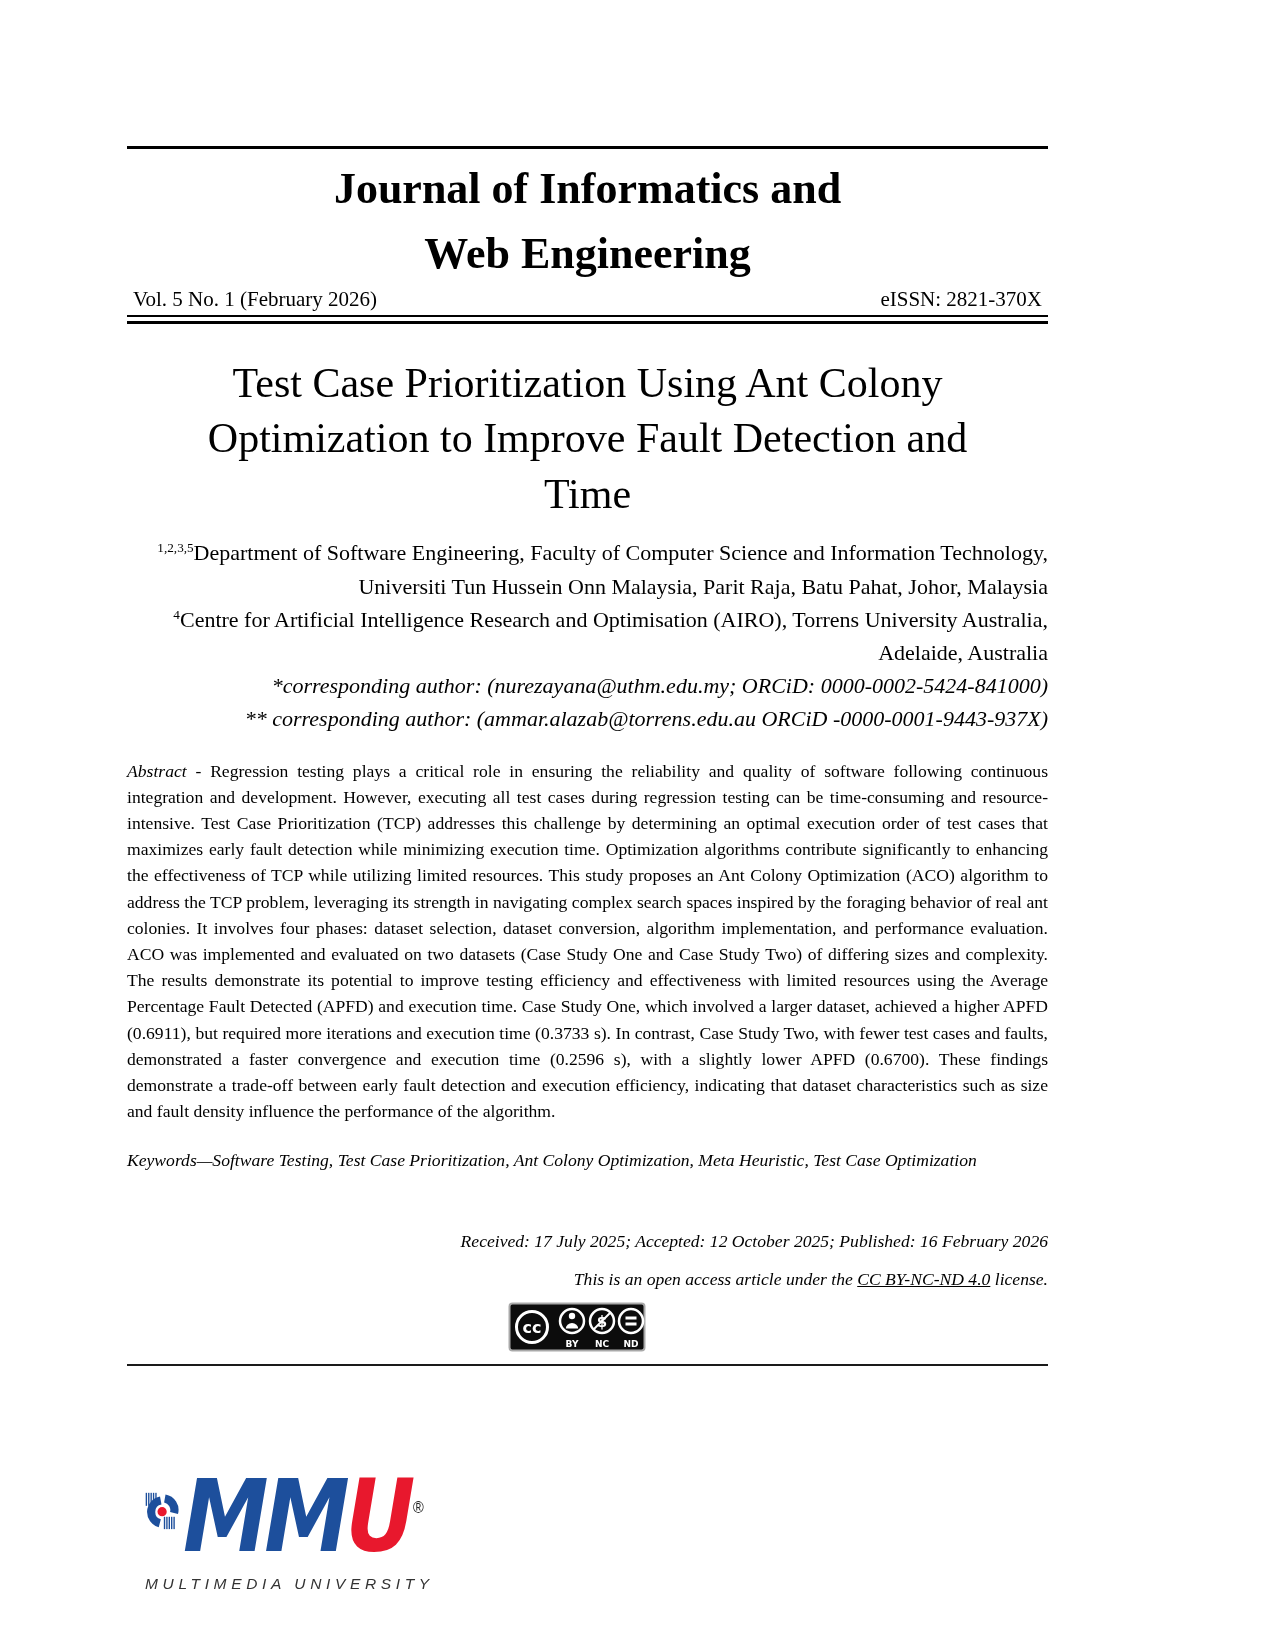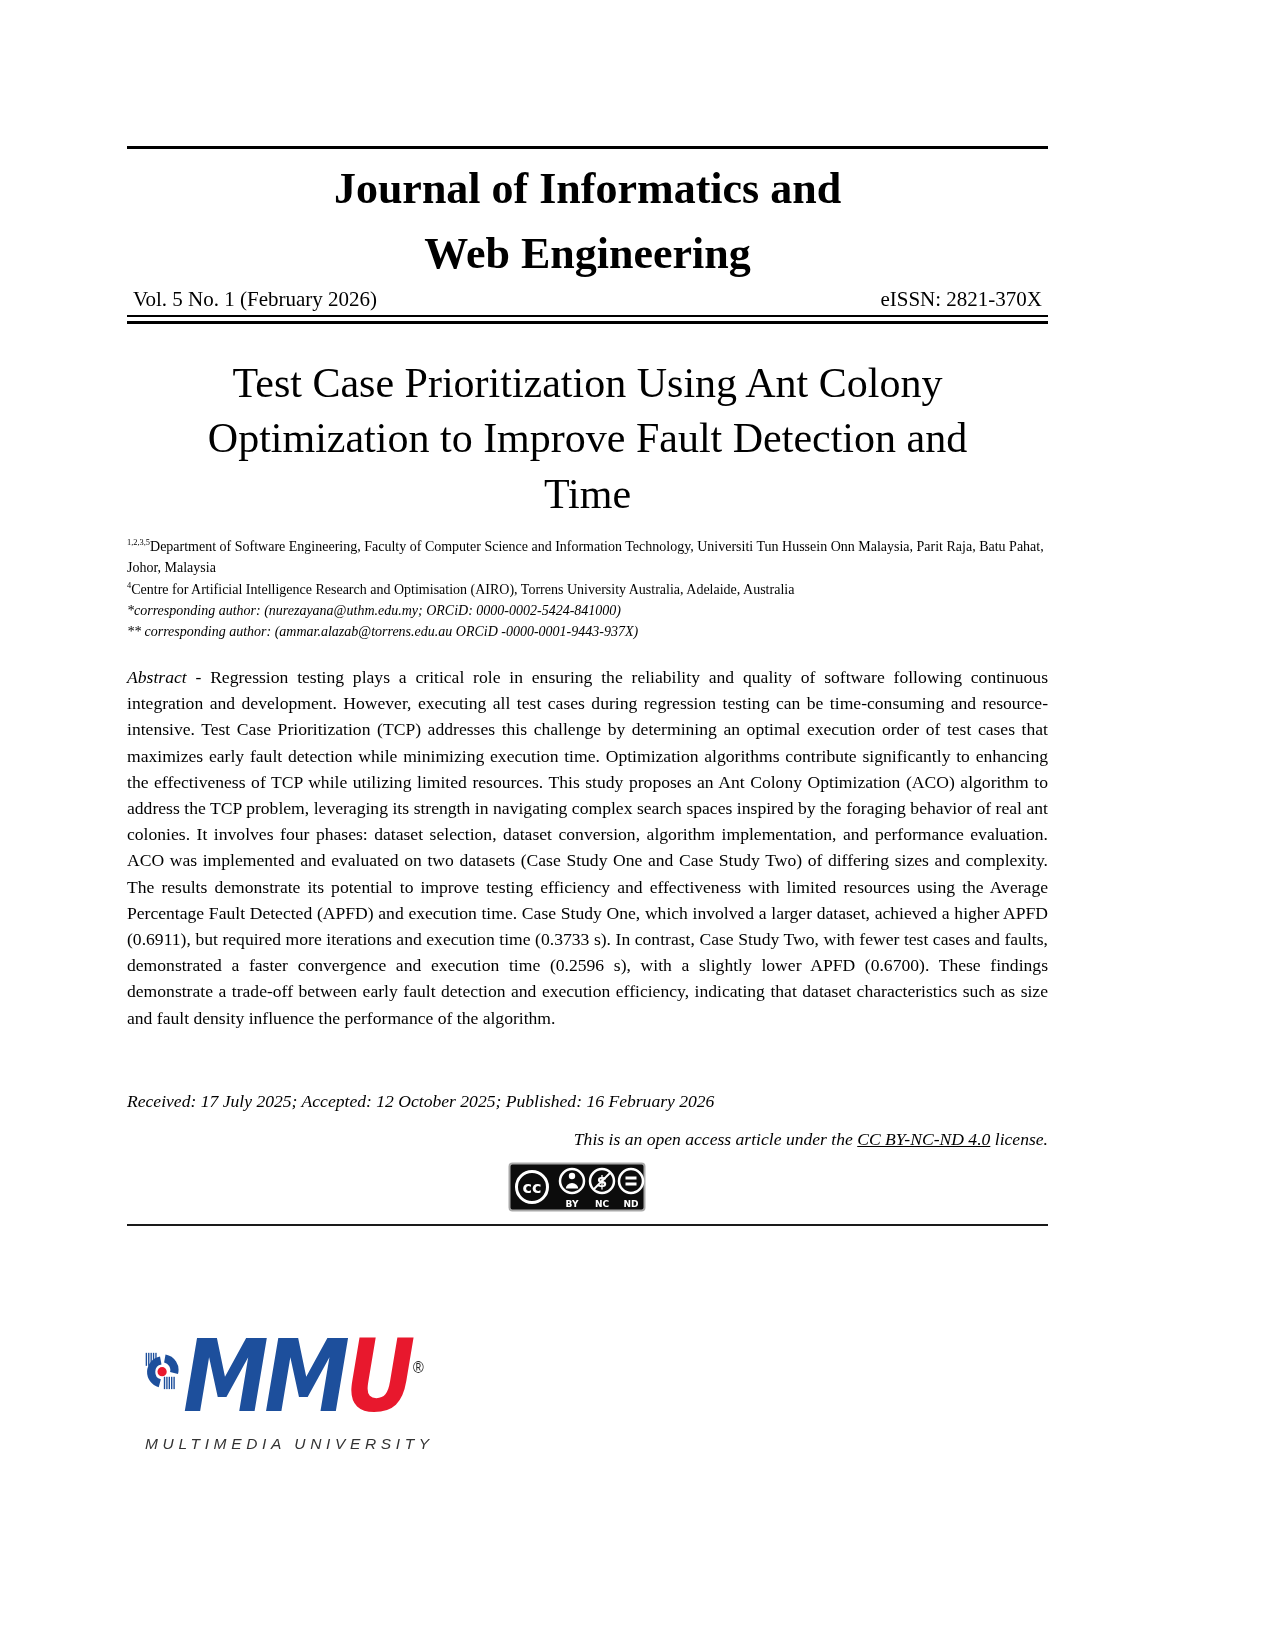--- a/index.html
+++ b/index.html
@@ -7,28 +7,28 @@
   .page{width:1175px;height:1650px;padding:0 127px;box-sizing:border-box;overflow:hidden;background:#fff;}
 
   .rule-top{margin-top:146px;height:3px;background:#000;}
   .jname{margin-top:8px;font-size:44px;font-weight:bold;text-align:center;line-height:1.47;}
   .vol-row{margin-top:1px;font-size:21px;line-height:1.15;display:flex;justify-content:space-between;
            padding:0 6px 4px 6px;border-bottom:2px solid #000;}
   .rule2{height:2.5px;background:#000;margin-top:4px;}
 
   .title{margin:32px 0 0;font-size:42px;font-weight:normal;text-align:center;line-height:1.32;}
   .authors{margin-top:14px;font-size:20.5px;font-weight:bold;text-align:center;line-height:1.42;}
-  .affils{margin-top:0;font-size:14px;text-align:left;line-height:1.51;}
+  .affils{margin-top:0;font-size:22px;text-align:right;line-height:1.51;}
   .it{font-style:italic;}
   sup{font-size:60%;line-height:0;vertical-align:super;}
   .u{text-decoration:underline;}
 
   .abstract{margin:22px 0 0;font-size:17.6px;text-align:justify;line-height:1.49;}
   .keywords{margin:26px 0 0;font-size:17.6px;}
-  .dates{margin:60px 0 0;font-size:17.6px;text-align:left;}
+  .dates{margin:60px 0 0;font-size:17.6px;text-align:right;}
   .license{margin:17px 0 0;font-size:17.6px;text-align:right;}
   .badge-row{margin:12px 22px 0 0;text-align:center;height:50px;}
   .badge-label{font-family:"DejaVu Sans",sans-serif;font-size:9px;font-weight:bold;fill:#fff;}
   .rule-bottom{margin-top:12px;height:2px;background:#1a1a1a;}
 
   footer{margin-top:90px;margin-left:18px;display:flex;gap:66px;align-items:flex-start;}
   .logo{width:318px;flex:0 0 auto;font-style:italic;}
   .logo-top{display:flex;align-items:flex-start;height:112px;}
   .blue{fill:var(--logo-blue);}
   .red{fill:var(--logo-red);}
@@ -75,20 +75,21 @@
 
     <div class="affils">
       <div><sup>1,2,3,5</sup><span>Department of Software Engineering, Faculty of Computer Science and Information Technology, Universiti Tun Hussein Onn Malaysia, Parit Raja, Batu Pahat, Johor, Malaysia</span></div>
       <div><sup>4</sup><span>Centre for Artificial Intelligence Research and Optimisation (AIRO), Torrens University Australia, Adelaide, Australia</span></div>
       <div class="it"><span>*corresponding author: (nurezayana@uthm.edu.my; ORCiD: 0000-0002-5424-841000)</span></div>
       <div class="it"><span>** corresponding author: (ammar.alazab@torrens.edu.au ORCiD -0000-0001-9443-937X)</span></div>
     </div>
 
     <p class="abstract"><span style="font-style: italic;">Abstract</span><span> - Regression testing plays a critical role in ensuring the reliability and quality of software following continuous integration and development. However, executing all test cases during regression testing can be time-consuming and resource-intensive. Test Case Prioritization (TCP) addresses this challenge by determining an optimal execution order of test cases that maximizes early fault detection while minimizing execution time. Optimization algorithms contribute significantly to enhancing the effectiveness of TCP while utilizing limited resources. This study proposes an Ant Colony Optimization (ACO) algorithm to address the TCP problem, leveraging its strength in navigating complex search spaces inspired by the foraging behavior of real ant colonies. It involves four phases: dataset selection, dataset conversion, algorithm implementation, and performance evaluation. ACO was implemented and evaluated on two datasets (Case Study One and Case Study Two) of differing sizes and complexity. The results demonstrate its potential to improve testing efficiency and effectiveness with limited resources using the Average Percentage Fault Detected (APFD) and execution time. Case Study One, which involved a larger dataset, achieved a higher APFD (0.6911), but required more iterations and execution time (0.3733 s). In contrast, Case Study Two, with fewer test cases and faults, demonstrated a faster convergence and execution time (0.2596 s), with a slightly lower APFD (0.6700). These findings demonstrate a trade-off between early fault detection and execution efficiency, indicating that dataset characteristics such as size and fault density influence the performance of the algorithm.</span></p>
 
+    <p class="keywords it">Keywords—Software Testing, Test Case Prioritization, Ant Colony Optimization, Meta Heuristic, Test Case Optimization</p>
 
     <p class="dates it">Received: 17 July 2025; Accepted: 12 October 2025; Published: 16 February 2026</p>
 
     <p class="license it"><span>This is an open access article under the </span><span class="u">CC BY-NC-ND 4.0</span><span> license.</span></p>
 
     <div class="badge-row">
       <svg width="138" height="50" viewBox="0 0 138 50">
         <rect x="1.5" y="1.5" width="135" height="47" rx="3" fill="#0c0c0c" stroke="#a9a9a9" stroke-width="2"></rect>
         <g>
           <circle cx="24" cy="25" r="15.5" fill="none" stroke="#fff" stroke-width="3"></circle>

